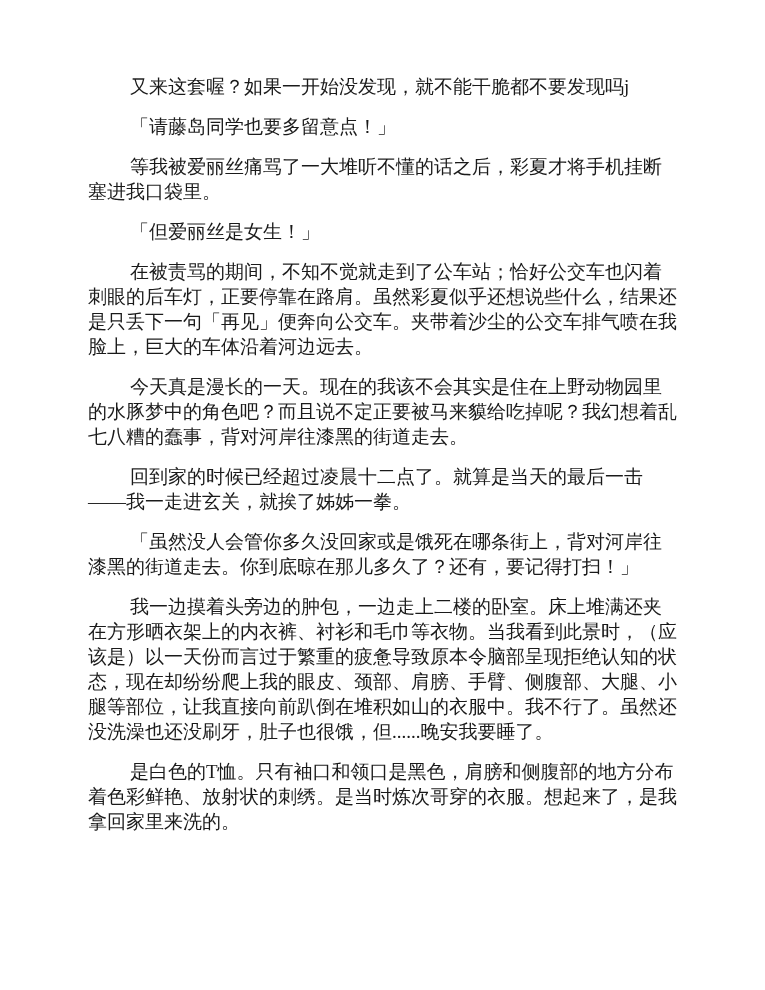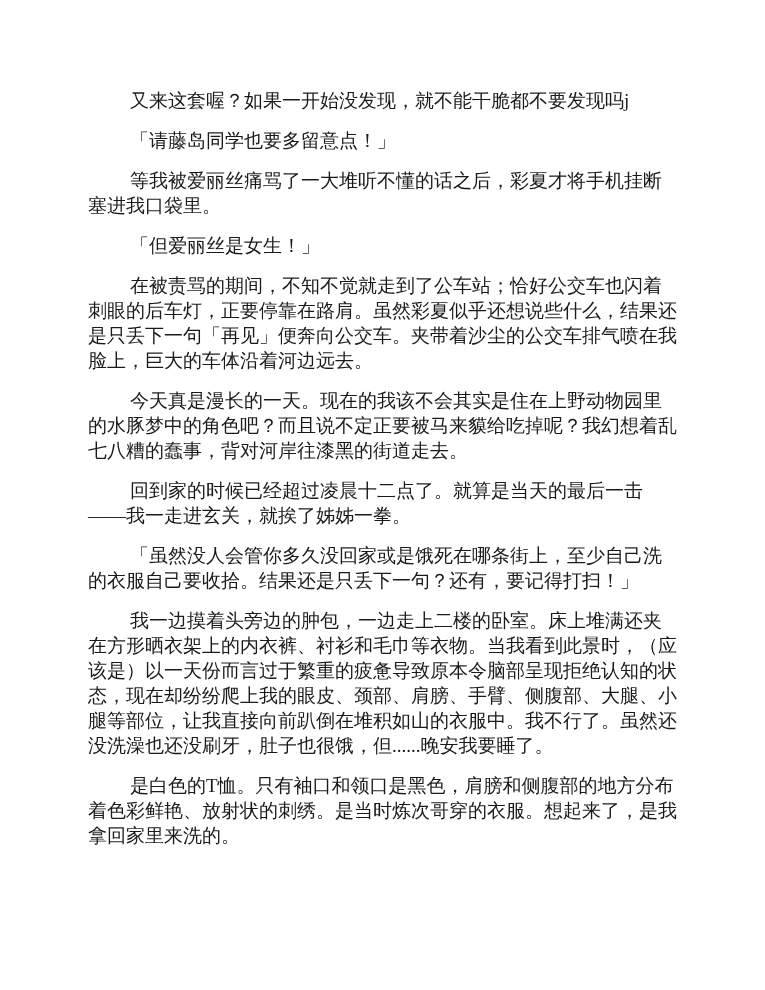--- a/index.html
+++ b/index.html
@@ -30,32 +30,32 @@
     text-align: left;
   }
   .text-area p {
     margin: 15px 0 0 0;
     padding: 0;
     text-indent: 42px;
     word-break: break-all;
     overflow-wrap: break-word;
   }
   .text-area p:first-child {
-    margin-top: 14px;
+    margin-top: 0;
   }
 </style>
 </head>
 <body>
 
 <div class="page">
   <div class="text-area">
     <p>又来这套喔？如果一开始没发现，就不能干脆都不要发现吗j</p>
     <p>「请藤岛同学也要多留意点！」</p>
     <p>等我被爱丽丝痛骂了一大堆听不懂的话之后，彩夏才将手机挂断塞进我口袋里。</p>
     <p>「但爱丽丝是女生！」</p>
     <p>在被责骂的期间，不知不觉就走到了公车站；恰好公交车也闪着刺眼的后车灯，正要停靠在路肩。虽然彩夏似乎还想说些什么，结果还是只丢下一句「再见」便奔向公交车。夹带着沙尘的公交车排气喷在我脸上，巨大的车体沿着河边远去。</p>
     <p>今天真是漫长的一天。现在的我该不会其实是住在上野动物园里的水豚梦中的角色吧？而且说不定正要被马来貘给吃掉呢？我幻想着乱七八糟的蠢事，背对河岸往漆黑的街道走去。</p>
     <p>回到家的时候已经超过凌晨十二点了。就算是当天的最后一击——我一走进玄关，就挨了姊姊一拳。</p>
-    <p>「虽然没人会管你多久没回家或是饿死在哪条街上，至少自己洗的衣服自己要收拾。结果还是只丢下一句？还有，要记得打扫！」</p>
+    <p>「虽然没人会管你多久没回家或是饿死在哪条街上，背对河岸往漆黑的街道走去。你到底晾在那儿多久了？还有，要记得打扫！」</p>
     <p>我一边摸着头旁边的肿包，一边走上二楼的卧室。床上堆满还夹在方形晒衣架上的内衣裤、衬衫和毛巾等衣物。当我看到此景时，（应该是）以一天份而言过于繁重的疲惫导致原本令脑部呈现拒绝认知的状态，现在却纷纷爬上我的眼皮、颈部、肩膀、手臂、侧腹部、大腿、小腿等部位，让我直接向前趴倒在堆积如山的衣服中。我不行了。虽然还没洗澡也还没刷牙，肚子也很饿，但......晚安我要睡了。</p>
     <p>是白色的T恤。只有袖口和领口是黑色，肩膀和侧腹部的地方分布着色彩鲜艳、放射状的刺绣。是当时炼次哥穿的衣服。想起来了，是我拿回家里来洗的。</p>
   </div>
 </div>
 
 </body></html>

